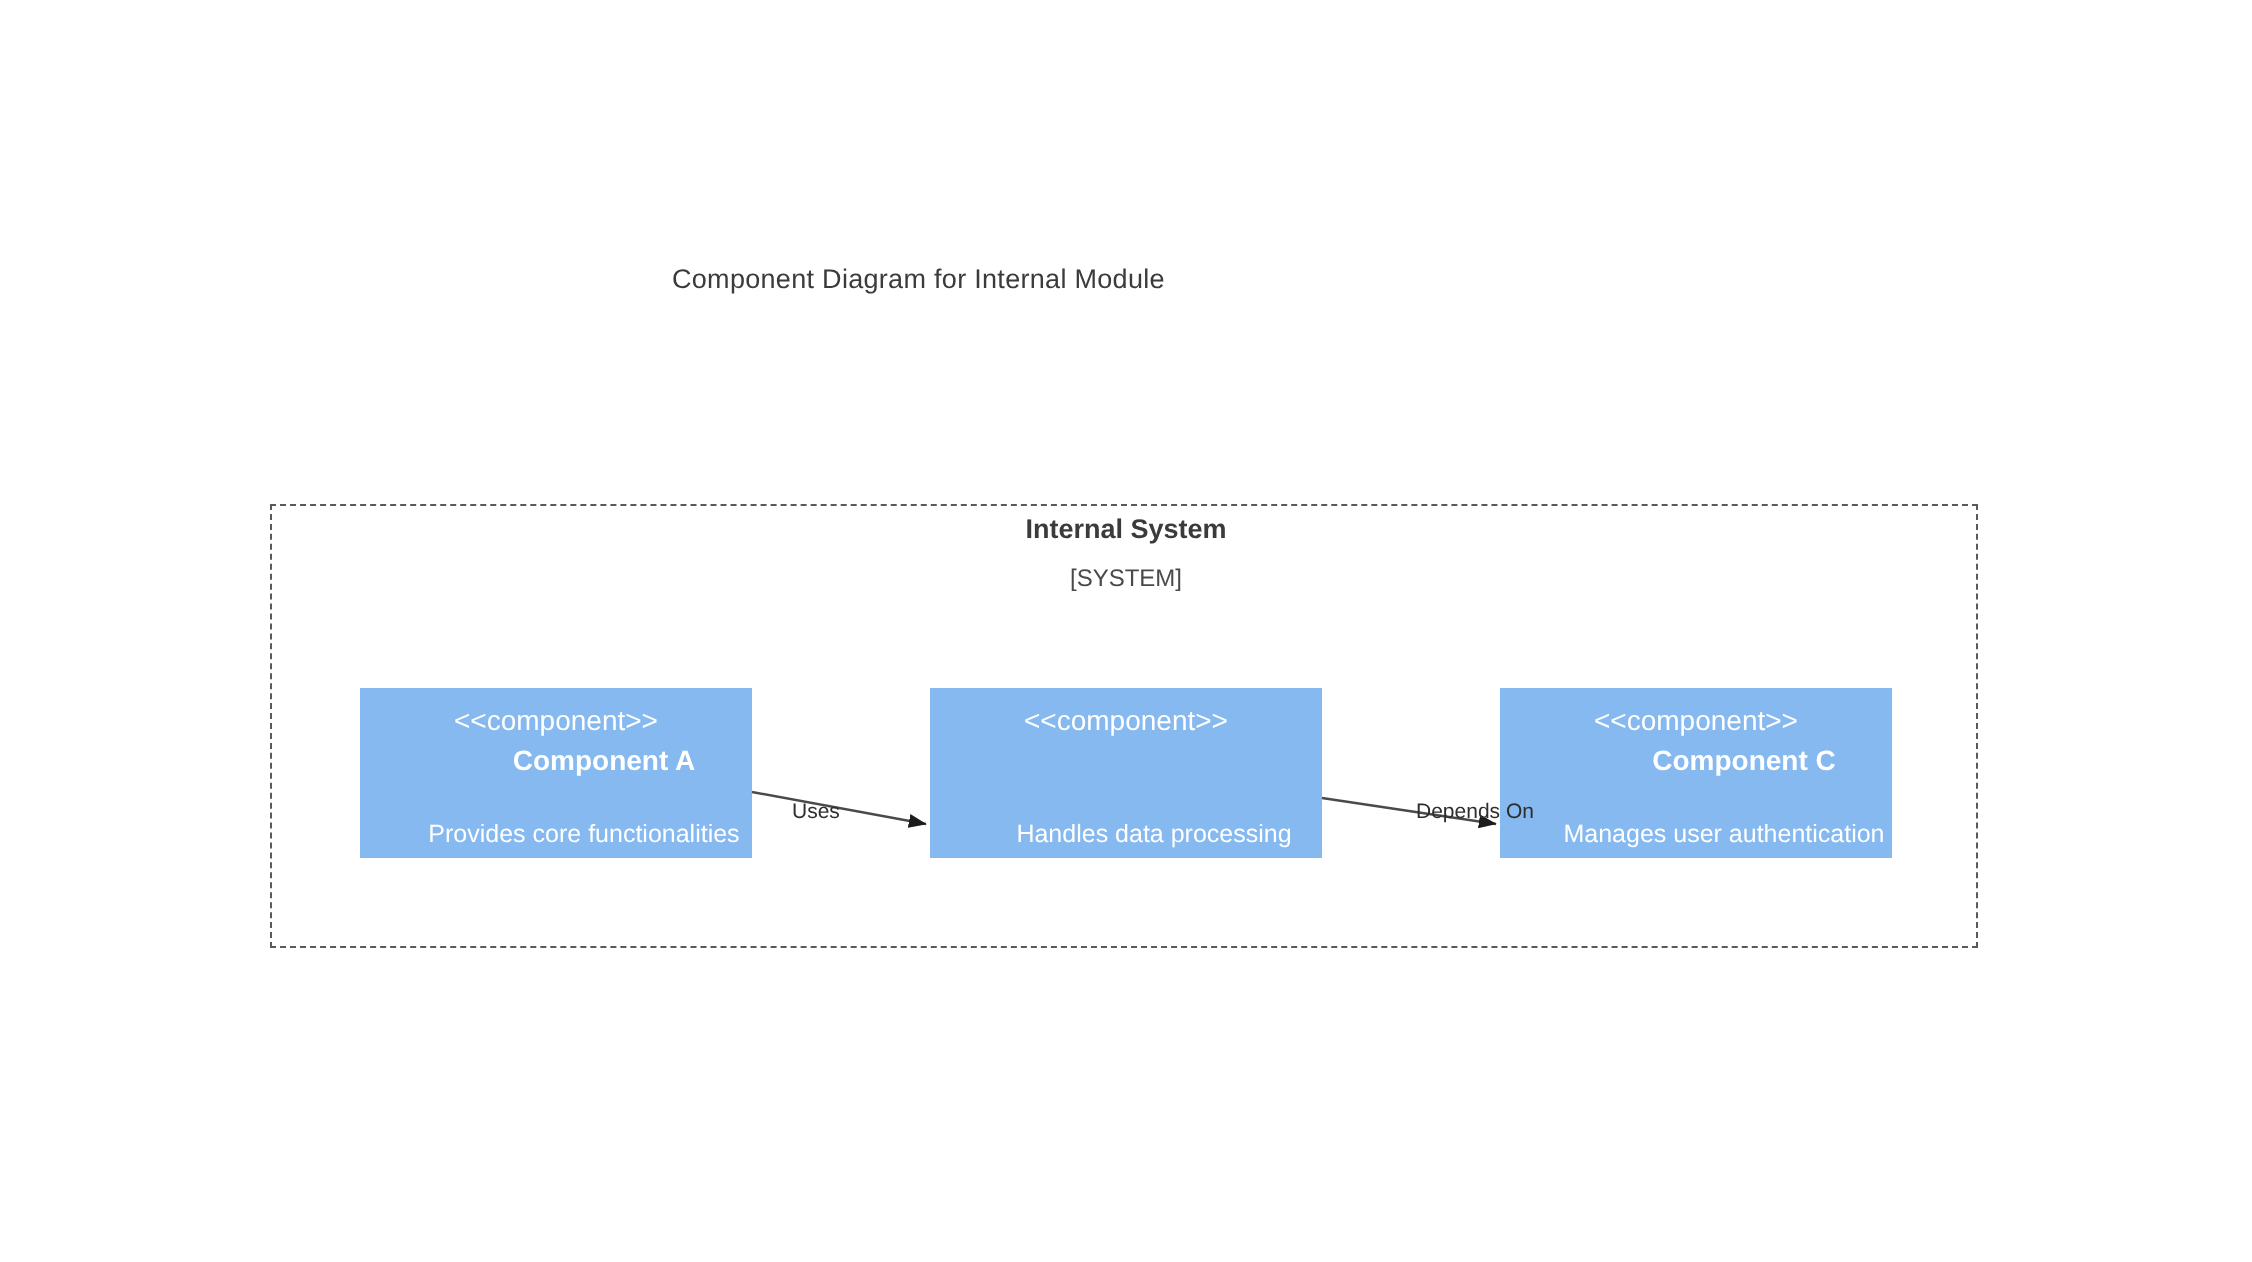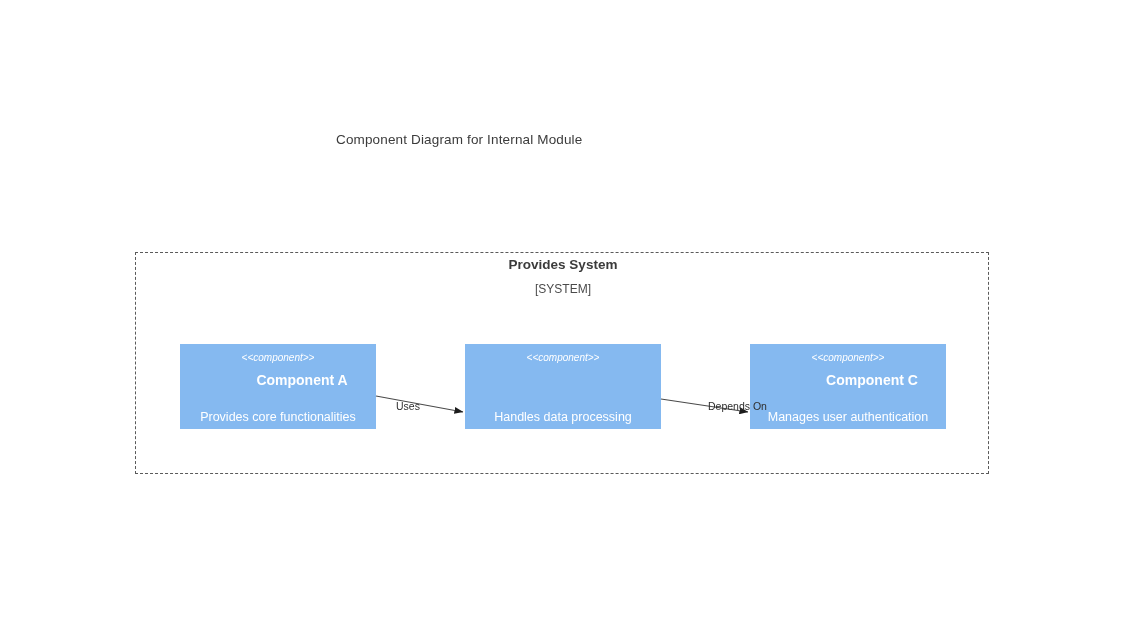--- a/index.html
+++ b/index.html
@@ -81,22 +81,21 @@
   #component-a { left: 180px; width: 196px; }
   #component-b { left: 465px; width: 196px; }
   #component-c { left: 750px; width: 196px; }
 
   .component-stereotype {
     position: absolute;
     left: 0;
     top: 8px;
     width: 100%;
     text-align: center;
-    font-size: 10px;
-    font-style: italic;
+    font-size: 14px;
     color: #ffffff;
     white-space: nowrap;
   }
   .component-name {
     position: absolute;
     left: 0;
     top: 28px;
     width: 100%;
     text-align: center;
     font-size: 14px;
@@ -108,20 +107,21 @@
   .component-desc {
     position: absolute;
     left: 0;
     top: 66px;
     width: 100%;
     text-align: center;
     font-size: 12.5px;
     font-weight: 400;
     color: #ffffff;
     white-space: nowrap;
+    padding-left: 14px;
   }
 
   
   #connectors {
     position: absolute;
     left: 0;
     top: 0;
     width: 1126px;
     height: 631px;
     pointer-events: none;
@@ -138,21 +138,21 @@
   #edge-label-depends-on { left: 708px; top: 400px; }
 </style>
 </head>
 <body>
 
 <div id="canvas">
 
   <div id="diagram-title">Component Diagram for Internal Module</div>
 
   <div id="system-boundary">
-    <div id="boundary-title">Provides System</div>
+    <div id="boundary-title">Internal System</div>
     <div id="boundary-subtitle">[SYSTEM]</div>
   </div>
 
   <div id="component-a" class="component-box">
     <div class="component-stereotype">&lt;&lt;component&gt;&gt;</div>
     <div class="component-name">Component A</div>
     <div class="component-desc">Provides core functionalities</div>
   </div>
 
   <div id="component-b" class="component-box">

